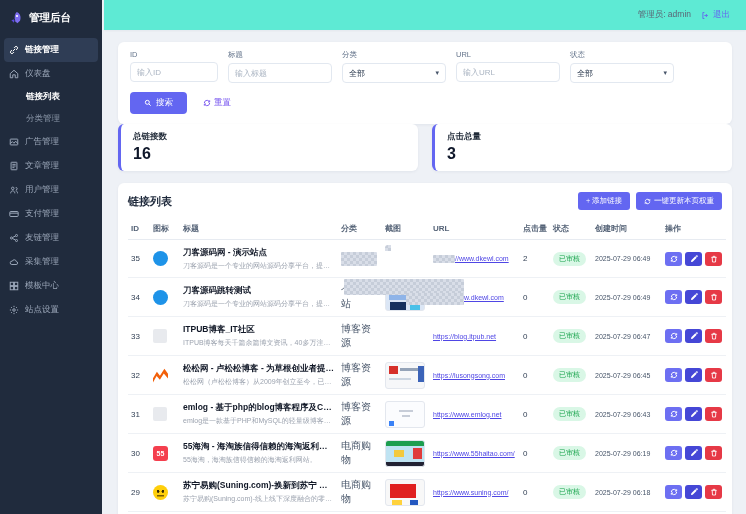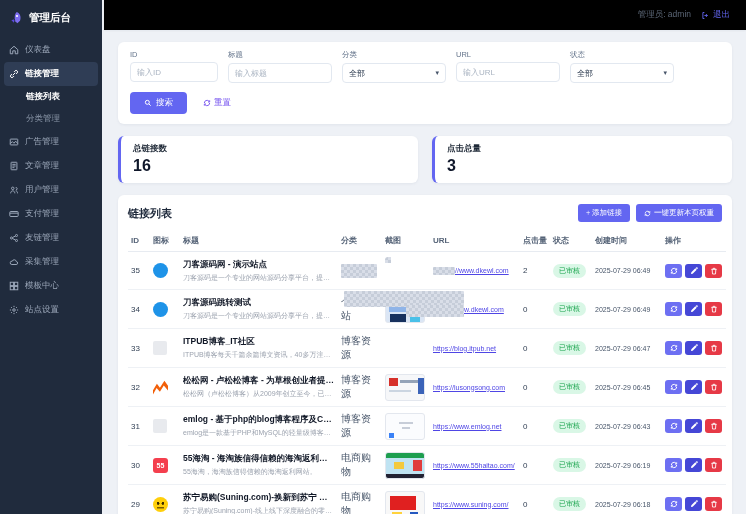--- a/index.html
+++ b/index.html
@@ -13,21 +13,21 @@
   .brand { display:flex; align-items:center; gap:5px; padding:10px 8px 12px 8px; color:#fff; font-weight:bold; font-size:10.5px; }
   .brand svg { flex:0 0 auto; }
   .menu { font-size:8.5px; }
   .menu-item { display:flex; align-items:center; gap:6px; padding:6px 9px; color:#9aa6b8; cursor:pointer; }
   .menu-item.active { background:#2f3d55; border-radius:4px; margin:0 4px; padding:6px 5px; color:#fff; font-weight:bold; }
   .mi-icon { width:10px; height:10px; display:inline-flex; }
   .mi-icon svg { width:10px; height:10px; }
   .sub-item { padding:5px 9px 5px 26px; color:#8a96a8; cursor:pointer; font-size:8.5px; }
   .sub-item.active { color:#fff; font-weight:bold; }
   
-  .topbar { position:absolute; left:104px; right:0; top:0; height:30px; background:#000000;
+  .topbar { position:absolute; left:104px; right:0; top:0; height:30px; background:#5eead4;
     display:flex; justify-content:flex-end; align-items:center; padding:0 16px; gap:10px;
     font-size:8.5px; color:#5b6676; box-shadow:0 1px 2px rgba(20,30,60,.05); z-index:4; }
   .logout { display:flex; align-items:center; gap:3px; color:#6366f1; cursor:pointer; }
   
   .content { position:absolute; left:104px; right:0; top:30px; bottom:0; padding:12px 14px; }
   .card { background:#fff; border-radius:6px; box-shadow:0 1px 3px rgba(25,35,70,.06); }
   
   .filter-card { padding:8px 12px 10px 12px; }
   .f-row { display:flex; gap:10px; }
   .f-field { display:flex; flex-direction:column; }
@@ -38,21 +38,21 @@
   .f-field input::placeholder { color:#aab4c2; }
   .f-field.id-f input { width:88px; }
   .f-sel { display:flex; align-items:center; justify-content:space-between; cursor:pointer; }
   .chev { color:#475569; font-size:7px; }
   .f-btns { display:flex; align-items:center; gap:16px; margin-top:9px; }
   .btn-search { display:flex; align-items:center; gap:4px; background:#6366f1; color:#fff; border:none;
     font-size:8.5px; padding:5px 14px; border-radius:4px; cursor:pointer; font-family:inherit; }
   .btn-reset { display:flex; align-items:center; gap:3px; background:none; border:none; color:#7c5bf0;
     font-size:8.5px; cursor:pointer; font-family:inherit; }
   
-  .stats { display:flex; gap:14px; margin-top:12px; }
+  .stats { display:flex; gap:14px; }
   .stat-card { flex:1; border-left:3px solid #6366f1; padding:7px 12px 8px 12px; }
   .stat-label { font-size:8.5px; color:#1f2937; font-weight:bold; }
   .stat-value { font-size:16px; font-weight:bold; color:#0f172a; margin-top:2px; }
   
   .table-card { margin-top:12px; padding:9px 10px; position:relative; height:340px; overflow:hidden; }
   .t-head { display:flex; justify-content:space-between; align-items:center; }
   .t-title { font-size:11px; font-weight:bold; color:#1e293b; }
   .t-actions { display:flex; gap:6px; }
   .btn-sm { display:flex; align-items:center; gap:3px; background:#6366f1; color:#fff; border:none;
     font-size:7.5px; padding:4px 8px; border-radius:3px; cursor:pointer; font-family:Liberation Serif, serif; }
@@ -117,35 +117,35 @@
 <aside class="sidebar">
   <div class="brand">
     <svg width="16" height="16" viewBox="0 0 24 24">
       <path d="M13 3c5 2 7 7 5 13l-4 4-3-3c-2-6-1-11 2-14z" fill="#7c6df0"></path>
       <path d="M8 14l-3 2 2 1 1 2 2-3z" fill="#5b4ae0"></path>
       <circle cx="13.5" cy="9" r="1.6" fill="#fff"></circle>
     </svg>
     <span>管理后台</span>
   </div>
   <nav class="menu">
+      <div class="menu-item active">
+        <span class="mi-icon">
+          <svg viewBox="0 0 24 24" fill="none" stroke="currentColor" stroke-width="2.4">
+            <path d="M9 15l6-6M7 12l-2.5 2.5a3.5 3.5 0 0 0 5 5L12 17M17 12l2.5-2.5a3.5 3.5 0 0 0-5-5L12 7"></path>
+          </svg>
+        </span>
+        <span>链接管理</span>
+      </div>
       <div class="menu-item">
         <span class="mi-icon">
           <svg viewBox="0 0 24 24" fill="none" stroke="currentColor" stroke-width="2.4">
             <path d="M3 11l9-8 9 8v10h-6v-7h-6v7H3z"></path>
           </svg>
         </span>
         <span>仪表盘</span>
-      </div>
-      <div class="menu-item active">
-        <span class="mi-icon">
-          <svg viewBox="0 0 24 24" fill="none" stroke="currentColor" stroke-width="2.4">
-            <path d="M9 15l6-6M7 12l-2.5 2.5a3.5 3.5 0 0 0 5 5L12 17M17 12l2.5-2.5a3.5 3.5 0 0 0-5-5L12 7"></path>
-          </svg>
-        </span>
-        <span>链接管理</span>
       </div>
       <div class="sub-item active">链接列表</div>
       <div class="sub-item">分类管理</div>
       <div class="menu-item">
         <span class="mi-icon">
           <svg viewBox="0 0 24 24" fill="none" stroke="currentColor" stroke-width="2.4">
             <rect x="3" y="5" width="18" height="14" rx="1"></rect>
             <path d="M3 16l5-5 4 4 4-5 5 6"></path>
           </svg>
         </span>

